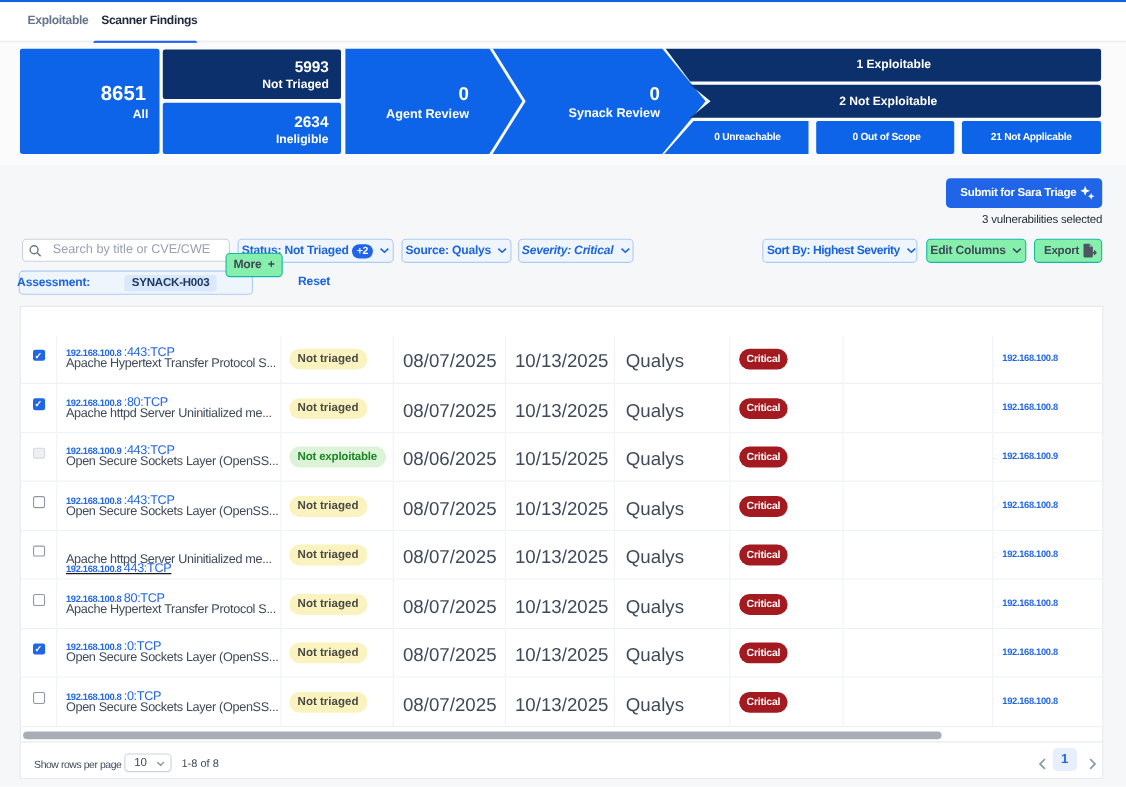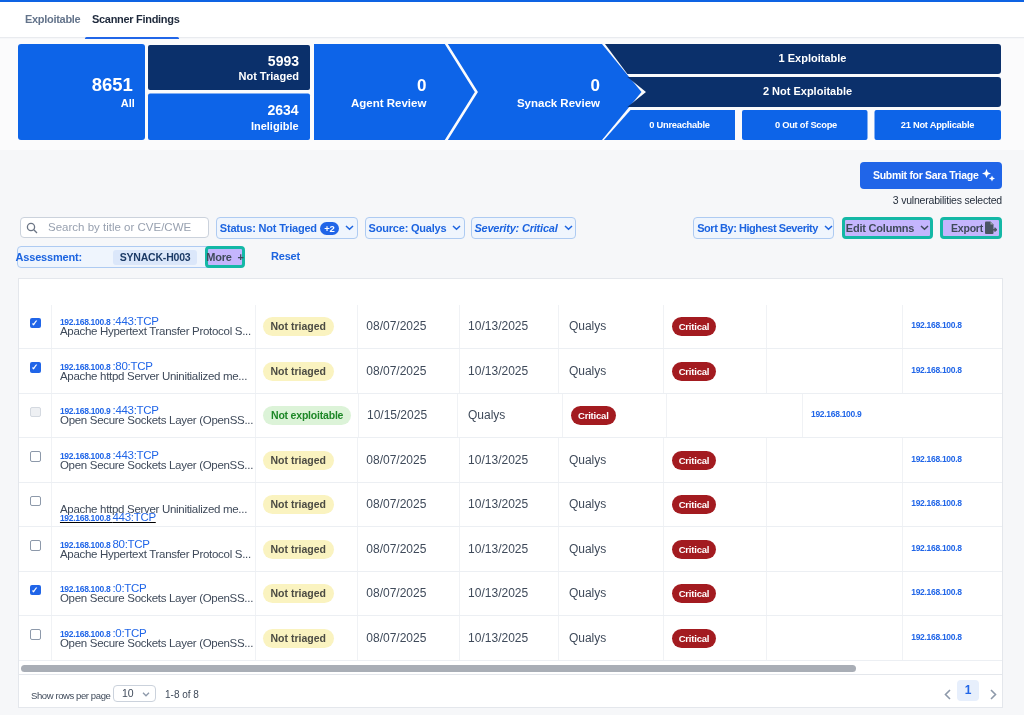--- a/index.html
+++ b/index.html
@@ -10,41 +10,41 @@
 .tab1 { position:absolute; left:25px; top:13px; font-size:11px; letter-spacing:-0.3px; font-weight:700; color:#64748b; }
 .tab2 { position:absolute; left:92px; top:13px; font-size:11px; letter-spacing:-0.3px; font-weight:700; color:#1e293b; }
 .tabu { position:absolute; left:85px; top:37px; width:94px; height:2.5px; border-radius:2px; background:#2166e8; }
 .funnelband { position:absolute; left:0; top:39px; width:1024px; height:111px; background:#fbfbfc; }
 .graybg { position:absolute; left:0; top:150px; width:1024px; height:565px; background:#f6f7f9; }
 .submitbtn { position:absolute; left:860px; top:162px; width:142px; height:27px; background:#2065e8; border-radius:4px; color:#ffffff; font-size:10.5px; letter-spacing:-0.3px; font-weight:700; text-align:left; padding-left:13px; line-height:27px; }
 .selcount { position:absolute; left:802px; top:193.5px; width:200px; text-align:right; font-size:10.5px; letter-spacing:-0.2px; color:#1f2937; }
 
 .search { position:absolute; left:20px; top:217px; width:189px; height:21px; background:#ffffff; border:1px solid #cbd2dc; border-radius:4px; color:#98a1b0; font-size:11.5px; line-height:19px; padding-left:27px; }
 .chip { position:absolute; height:22px; top:217px; background:#eff5fd; border:1px solid #aecbf2; border-radius:4px; color:#1c64e0; font-size:11px; letter-spacing:-0.2px; font-weight:700; white-space:nowrap; display:flex; align-items:center; justify-content:center; }
-.wbtn { position:absolute; height:22px; top:217px; background:#c4b5fd; border:3px solid #14b8a6; border-radius:4px; color:#3f4a5a; font-size:11px; letter-spacing:-0.2px; font-weight:700; white-space:nowrap; display:flex; align-items:center; justify-content:center; }
+.wbtn { position:absolute; height:22px; top:217px; background:#86efac; border:1px solid #14b8a6; border-radius:4px; color:#3f4a5a; font-size:11px; letter-spacing:-0.2px; font-weight:700; white-space:nowrap; display:flex; align-items:center; justify-content:center; }
 .plus2 { display:inline-block; background:#2065e8; color:#fff; border-radius:7px; font-size:9.5px; font-weight:700; padding:0 4.5px; line-height:13px; height:13px; }
 .asmpill { display:inline-block; background:#dbe7fa; color:#1b3a66; border-radius:3px; font-size:10.5px; letter-spacing:-0.2px; font-weight:700; padding:0 7px; line-height:15px; height:15px; }
 .reset { position:absolute; left:271px; top:250px; color:#1c64e0; font-size:11px; letter-spacing:-0.2px; font-weight:700; }
 
 .card { position:absolute; left:18px; top:278px; width:985px; height:430px; background:#ffffff; border:1px solid #e4e7ec; }
 .thead { position:absolute; left:0; top:0; width:983px; height:25px; background:#eff2f6; border-bottom:1px solid #dfe3e9; display:flex; }
 .thead .c { border-right:1px solid #dfe3e9; font-size:11px; font-weight:700; color:#3f4a5a; line-height:25px; padding-left:8px; }
 .thead .c:last-child { border-right:none; }
 .info { display:inline-block; width:11px; height:11px; border-radius:6px; background:#7e8a99; color:#f4f6f8; font-size:8px; font-weight:700; text-align:center; line-height:11px; vertical-align:-1.5px; }
 .row { position:absolute; left:0; width:983px; height:44.5px; background:#fff; border-bottom:1px solid #eceff3; display:flex; }
 .row .c { border-right:1px solid #f0f2f5; position:relative; }
 .row .c:last-child { border-right:none; }
 .ip { font-size:8.5px; letter-spacing:-0.3px; font-weight:700; color:#2166e8; }
 .port { font-size:11.5px; letter-spacing:-0.3px; color:#2166e8; }
 .title { font-size:11.5px; letter-spacing:-0.3px; color:#3f4a5a; white-space:nowrap; }
 .pill { display:inline-block; height:19px; border-radius:10px; font-size:10.5px; font-weight:700; line-height:19px; padding:0 8px; white-space:nowrap; }
 .py { background:#faf3c0; color:#4b4b43; }
 .pg { background:#dcf3d8; color:#1d8727; letter-spacing:-0.2px; }
 .pr { background:#a31b20; color:#ffffff; font-size:9.5px; letter-spacing:-0.2px; padding:0 7px; }
-.date { font-size:12px; color:#3f4a5a; }
+.date { font-size:17px; color:#3f4a5a; }
 .asset { font-size:8.5px; letter-spacing:-0.3px; font-weight:700; color:#2166e8; }
 .cb { position:absolute; left:11px; top:13px; width:10.5px; height:10.5px; border-radius:2px; }
 .dash { position:absolute; left:2px; top:4.2px; width:6.5px; height:2.2px; background:#fff; border-radius:1px; }
 .cb.on { background:#2065e8; }
 .cb.off { background:#fff; border:1px solid #8d99aa; }
 .cb.dis { background:#eef0f3; border:1px solid #d4d9e0; }
 .cbmark { position:absolute; left:1.3px; top:0.2px; color:#fff; font-size:8.5px; font-weight:700; }
 
 .sbar { position:absolute; left:2px; top:386px; width:835px; height:7px; border-radius:4px; background:#a9aeb6; }
 .tfoot { position:absolute; left:0; top:395px; width:983px; height:33px; background:#fff; border-top:1px solid #e4e7ec; }
@@ -118,21 +118,21 @@
     </svg></div>
 <div class="wbtn" style="left:940px; width:62px; justify-content:flex-start; padding-left:8px; font-size:10.5px;">Export</div>
 <svg style="position:absolute;left:984px;top:221px" width="13" height="14" viewBox="0 0 13 14">
     <path d="M1 1.5 Q1 0.5 2 0.5 L6.5 0.5 L9.5 3.5 L9.5 12 Q9.5 13 8.5 13 L2 13 Q1 13 1 12 Z" fill="#4b5563"></path>
     <path d="M6.5 0.5 L6.5 3.5 L9.5 3.5 Z" fill="#9aa3af"></path>
     <path d="M8 8.7 L12.3 8.7 M10.5 6.8 L12.5 8.7 L10.5 10.6" stroke="#4b5563" stroke-width="1.4" fill="none"></path>
   </svg>
 <div class="chip" style="left:17px; top:246px; width:213px;gap:28px;">Assessment:&nbsp;<span class="asmpill">SYNACK-H003</span><svg style="margin-left:6px" width="9" height="6" viewBox="0 0 9 6">
       <path d="M1,1 L4.5,4.3 L8,1" stroke="#1c64e0" stroke-width="1.5" fill="none"></path>
     </svg></div>
-<div class="wbtn" style="left:205px; top:246px; width:40px;">More&nbsp;&nbsp;+</div>
+<div class="wbtn" style="left:205px; top:230px; width:52px;">More&nbsp;&nbsp;+</div>
 <div class="reset">Reset</div>
 
 <div class="card">
   <div id="rows">
       <div class="row" style="top:25.5px;">
   <div class="c" style="width:33px;">
           <span class="cb on">
             <span class="cbmark">✓</span>
           </span>
         </div>
@@ -193,20 +193,23 @@
       <div class="row" style="top:114.5px;">
   <div class="c" style="width:33px;">
           <span class="cb dis"></span>
         </div>
   <div class="c" style="width:204px;">
           <div style="position:absolute;left:8px;top:6.5px;"><span class="ip">192.168.100.9 </span><span class="port">:443:TCP</span></div>
           <div class="title" style="position:absolute;left:8px;top:20.5px;">Open Secure Sockets Layer (OpenSS...</div>
         </div>
   <div class="c" style="width:103px;">
           <span class="pill pg" style="position:absolute;left:7px;top:12.5px;">Not exploitable</span>
+        </div>
+  <div class="c" style="width:102px;">
+          <span class="date" style="position:absolute;left:8px;top:14.5px;">08/06/2025</span>
         </div>
   <div class="c" style="width:99px;">
           <span class="date" style="position:absolute;left:8px;top:14.5px;">10/15/2025</span>
         </div>
   <div class="c" style="width:105px;">
           <span class="date" style="position:absolute;left:10px;top:14.5px;">Qualys</span>
         </div>
   <div class="c" style="width:104px;">
           <span class="pill pr" style="position:absolute;left:8px;top:12.5px;">Critical</span>
         </div>

